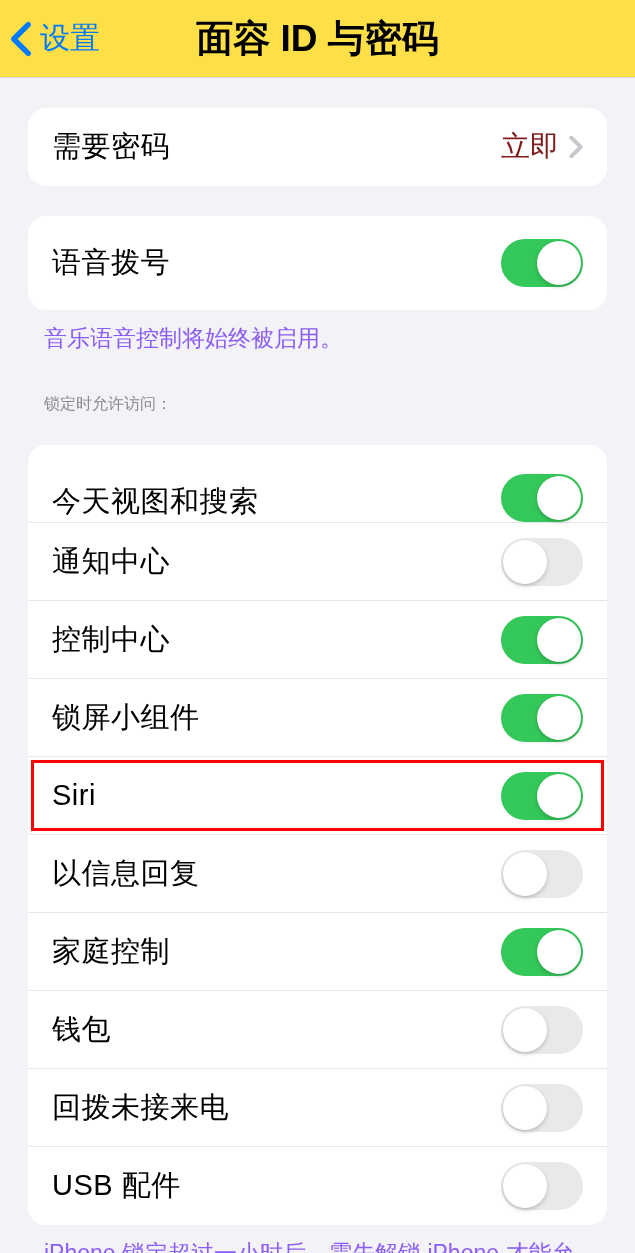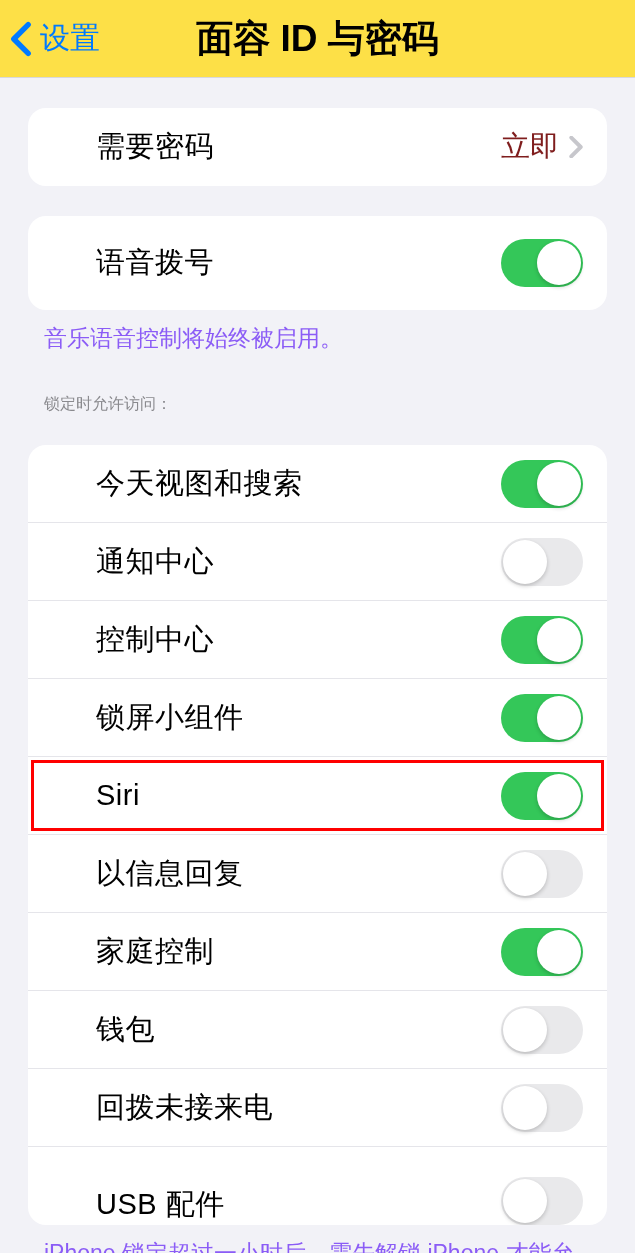--- a/index.html
+++ b/index.html
@@ -64,21 +64,20 @@
       padding: 0 24px;
       border-bottom: 1px solid #e5e5ea;
     }
     .row:last-child {
       border-bottom: none;
     }
     .row-label {
       font-size: 29px;
       color: #000;
       letter-spacing: 0.5px;
-      margin-left: 44px;
     }
     .row-right {
       display: flex;
       align-items: center;
       gap: 10px;
     }
     .row-value {
       font-size: 29px;
       color: #7f1d1d;
     }
@@ -164,21 +163,21 @@
       <div class="toggle on">
         <div class="toggle-knob"></div>
       </div>
     </div>
   </div>
   <div class="footer-text">音乐语音控制将始终被启用。</div>
 
   <div class="section-header">锁定时允许访问：</div>
 
   <div class="group" id="lock-group">
-  <div class="row" style="position: relative;">
+  <div class="row" style="position: relative; align-items: flex-end;">
         <span class="row-label">今天视图和搜索</span>
         <div class="toggle on">
           <div class="toggle-knob"></div>
         </div>
       </div>
       <div class="row" style="position: relative;">
         <span class="row-label">通知中心</span>
         <div class="toggle off">
           <div class="toggle-knob"></div>
         </div>
@@ -219,21 +218,21 @@
         <div class="toggle off">
           <div class="toggle-knob"></div>
         </div>
       </div>
       <div class="row" style="position: relative;">
         <span class="row-label">回拨未接来电</span>
         <div class="toggle off">
           <div class="toggle-knob"></div>
         </div>
       </div>
-      <div class="row" style="position: relative; align-items: flex-end;">
+      <div class="row" style="position: relative;">
         <span class="row-label">USB 配件</span>
         <div class="toggle off">
           <div class="toggle-knob"></div>
         </div>
       </div>
     </div>
   <div class="footer-text">iPhone 锁定超过一小时后，需先解锁 iPhone 才能允许 USB 配件连接。</div>
 
 </div>
 

